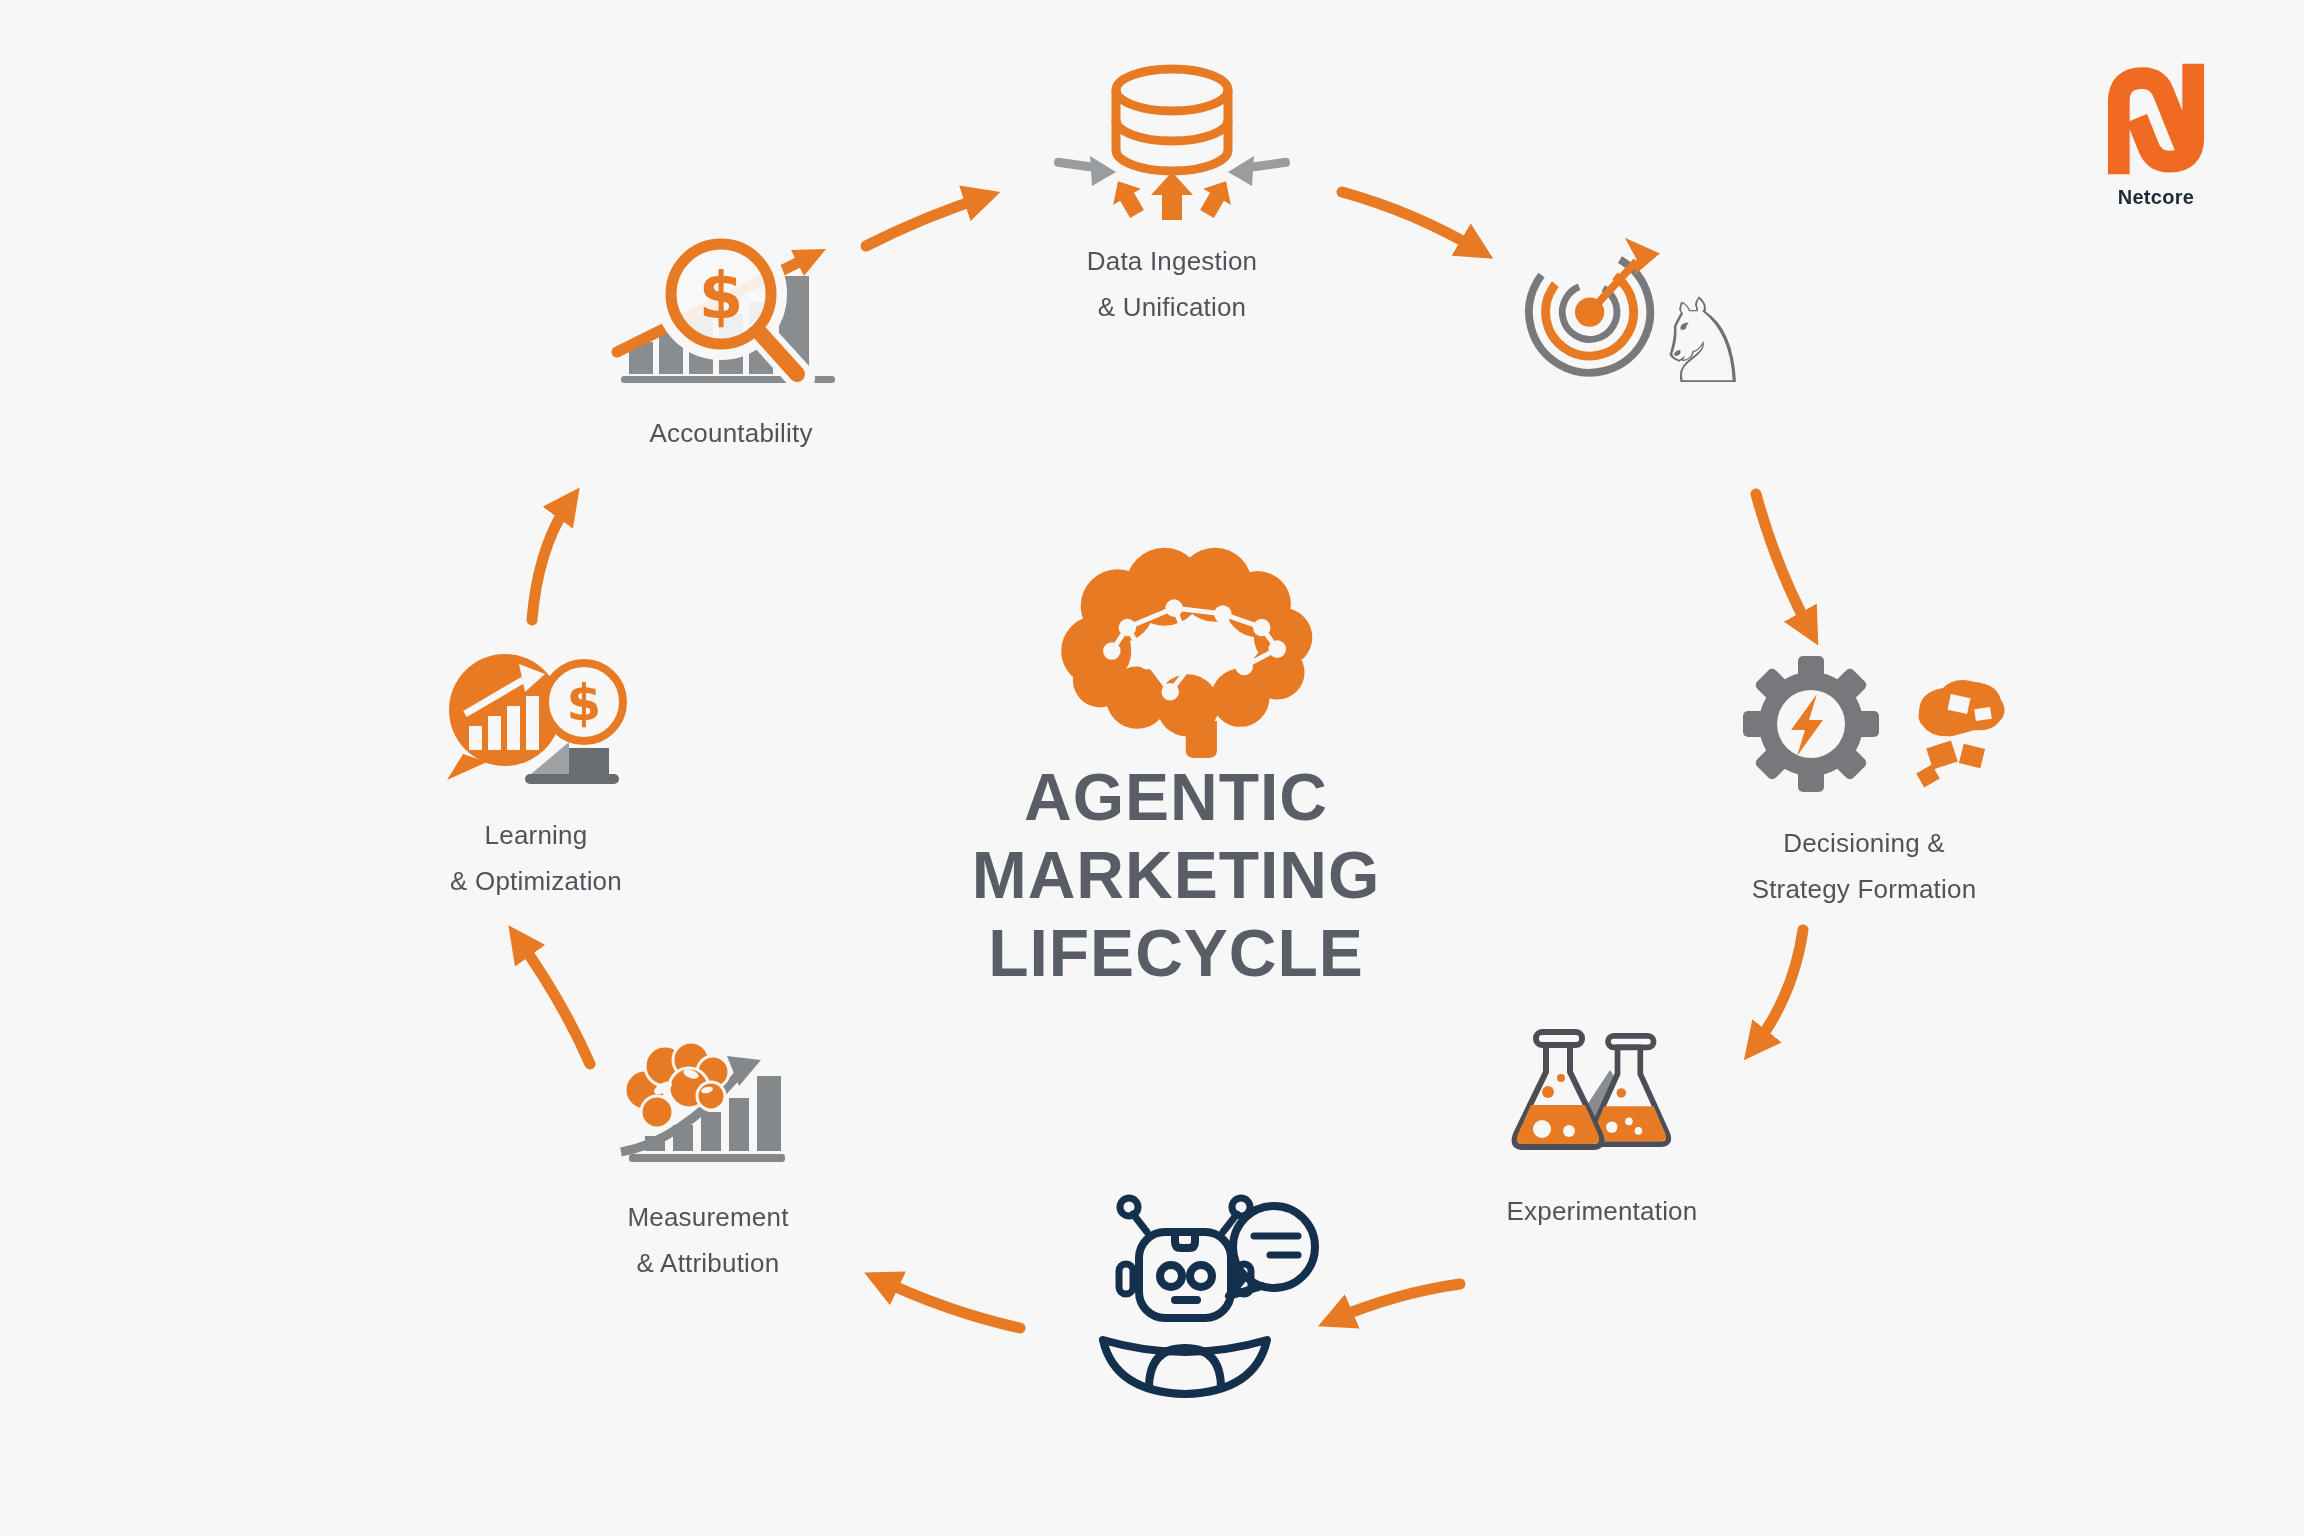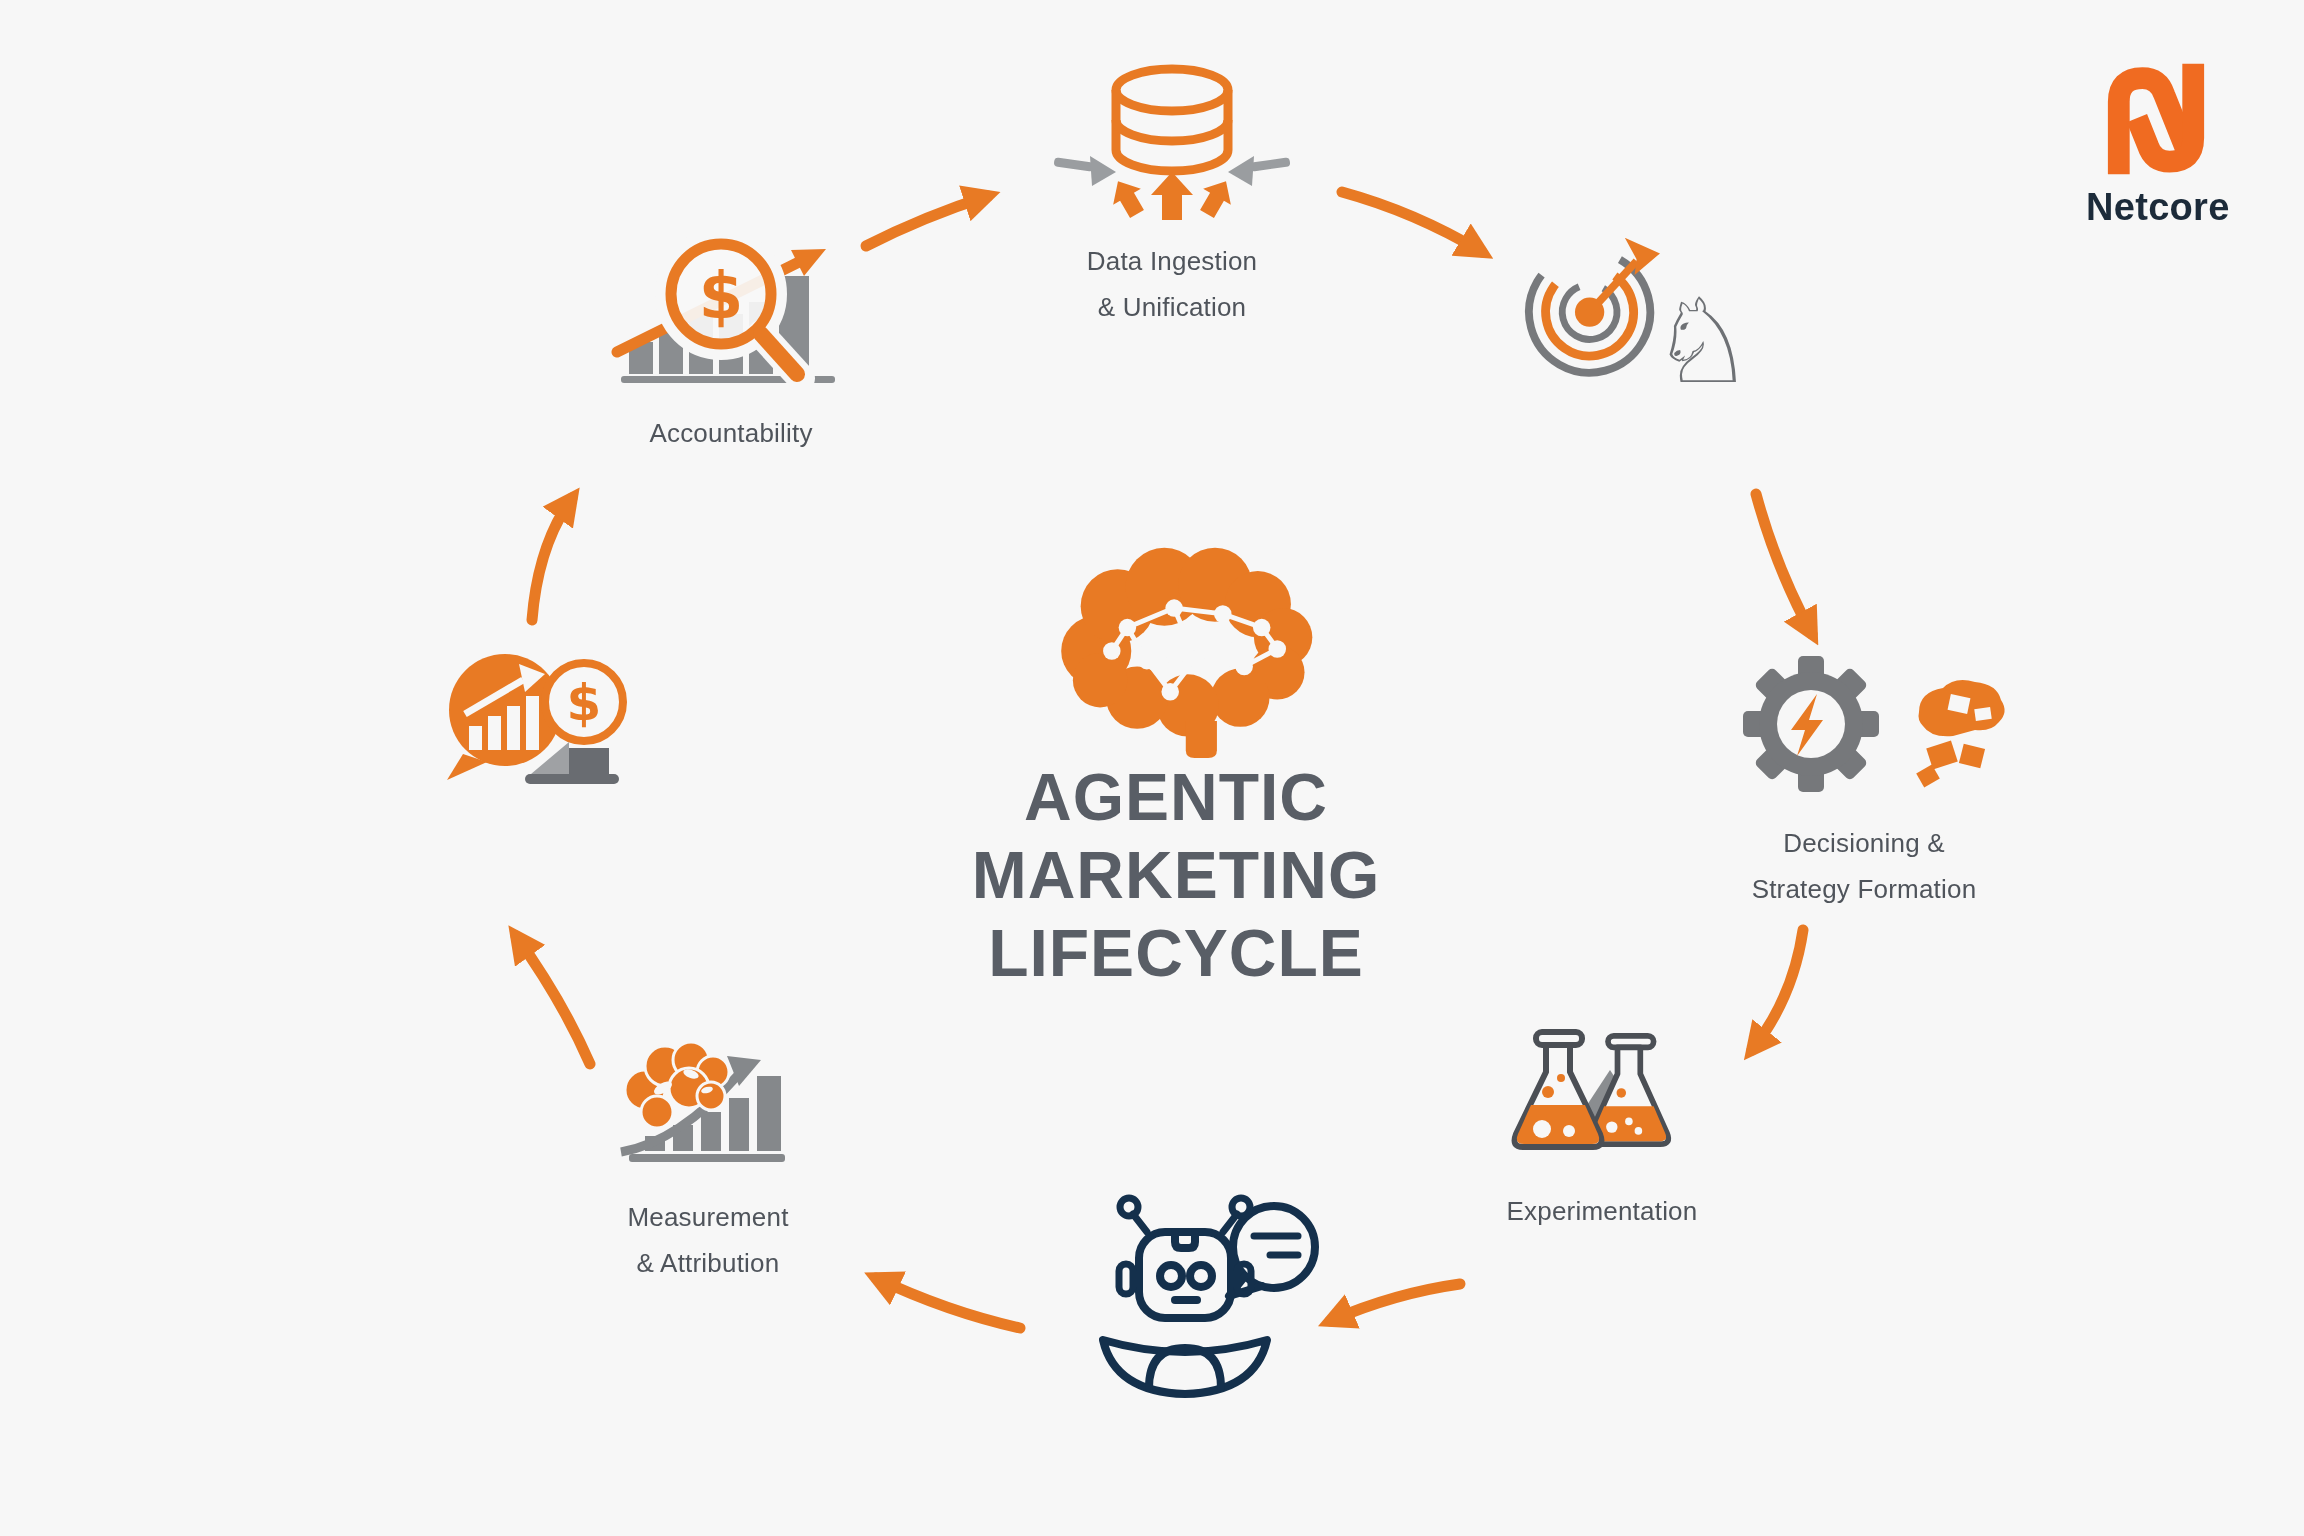--- a/index.html
+++ b/index.html
@@ -16,21 +16,21 @@
     font-weight:400;letter-spacing:0.2px;
   }
   .stage-label span{display:block;}
   .center-brain{position:absolute;left:1032px;top:534px;}
   .center-title{
     position:absolute;left:872px;top:758px;width:608px;text-align:center;
     font-size:66px;line-height:78px;font-weight:700;color:#595e66;letter-spacing:1px;
   }
   .center-title span{display:block;}
   .brand{position:absolute;left:2086px;top:60px;width:140px;text-align:center;}
-  .brand-word{margin-top:4px;font-size:38px;font-weight:700;color:#1c2b3a;letter-spacing:0.3px;}
+  .brand-word{margin-top:4px;font-size:20px;font-weight:700;color:#1c2b3a;letter-spacing:0.3px;}
   svg text.dollar{font-family:"DejaVu Sans", sans-serif;font-weight:bold;}
   svg text.knight{font-family:"DejaVu Sans", sans-serif;}
 </style>
 </head>
 <body>
 
 <div class="canvas">
 
   <svg class="arrow-layer" viewBox="0 0 2304 1536">
     <defs>
@@ -230,20 +230,24 @@
       <g>
         <circle cx="163" cy="54" r="39" fill="#f7f7f7" stroke="#E87A24" stroke-width="8"></circle>
         <text class="dollar" x="163" y="72" font-size="50" fill="#E87A24" text-anchor="middle">$</text>
       </g>
       <g>
         <polygon points="110,126 148,94 148,126" fill="#9fa1a4"></polygon>
         <rect x="148" y="100" width="40" height="26" fill="#696c71"></rect>
         <rect x="104" y="126" width="94" height="10" rx="5" fill="#696c71"></rect>
       </g>
     </svg>
+    <div class="stage-label">
+      <span>Learning</span>
+      <span>&amp; Optimization</span>
+    </div>
   </div>
 
   <div class="stage" style="left:576px;top:230px;width:310px;">
     <svg class="icn" width="240" height="168" viewBox="0 0 240 168">
       <g fill="#8a8d90">
         <rect x="10" y="146" width="214" height="7" rx="3"></rect>
         <rect x="18" y="112" width="24" height="32"></rect>
         <rect x="48" y="98" width="24" height="46"></rect>
         <rect x="78" y="84" width="24" height="60"></rect>
         <rect x="108" y="84" width="24" height="60"></rect>

